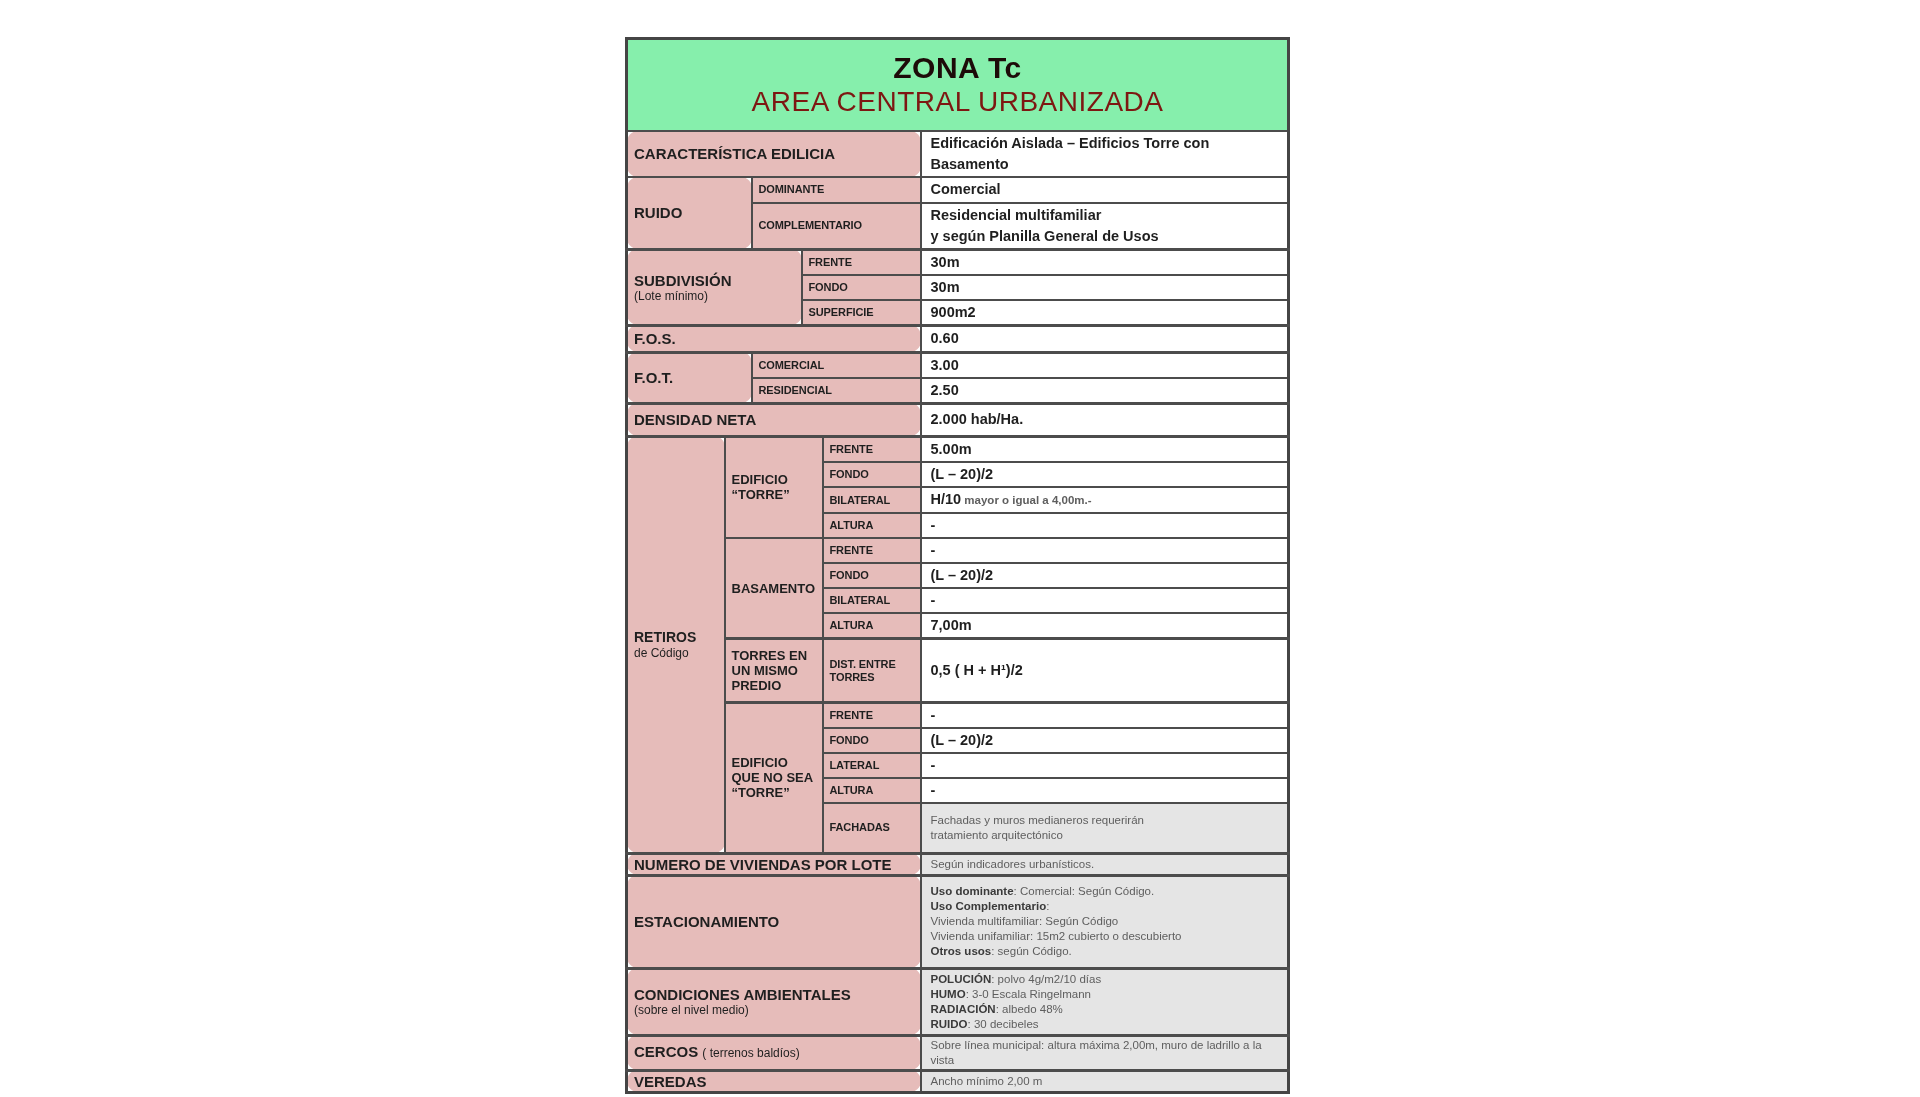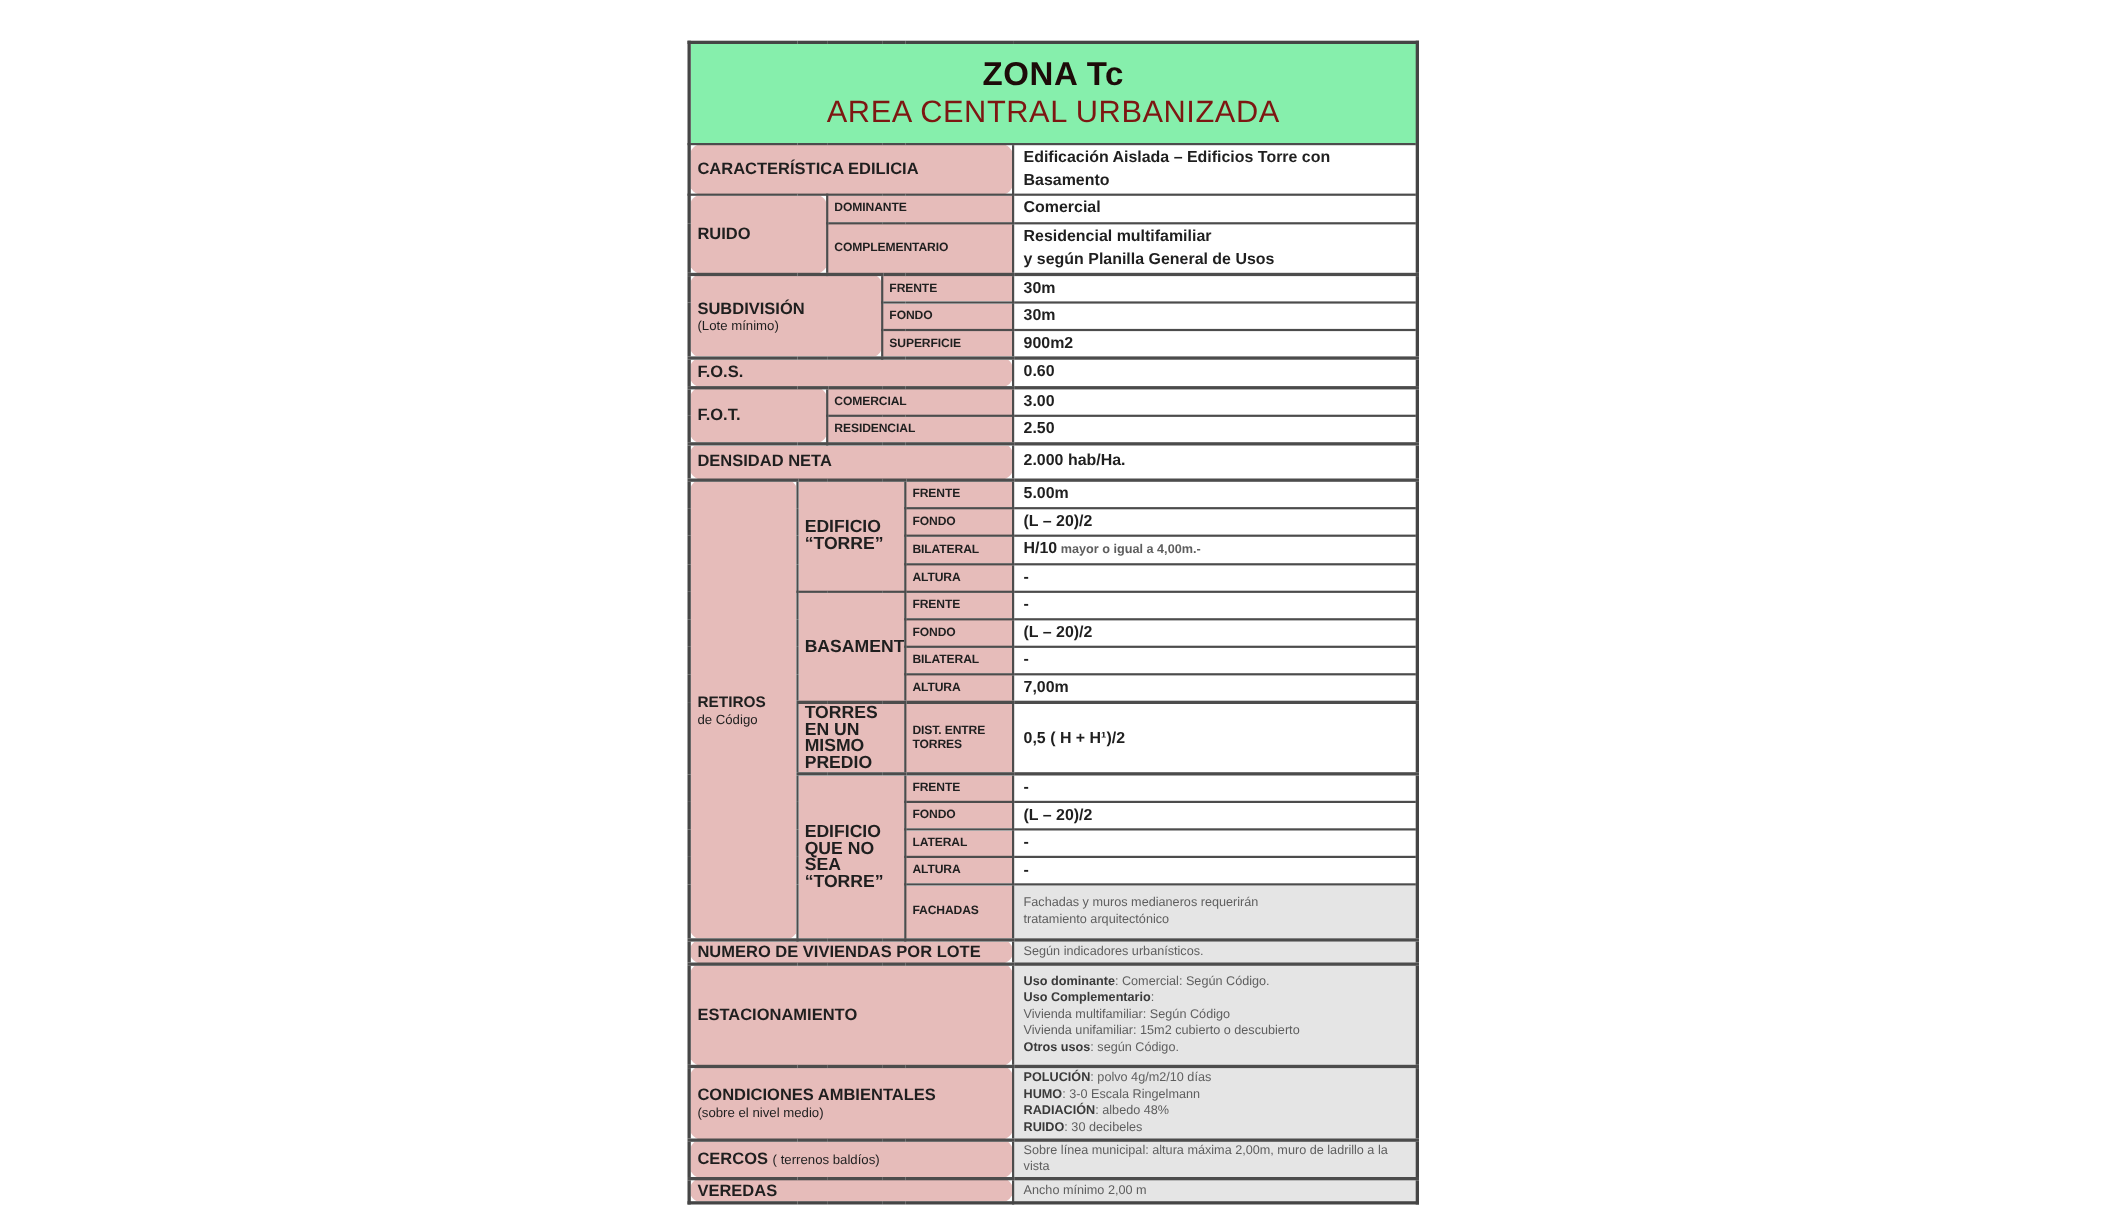--- a/index.html
+++ b/index.html
@@ -10,21 +10,21 @@
   .sheet{position:absolute;left:625px;top:37px;}
   table{border-collapse:collapse;table-layout:fixed;width:662px;border:3px solid #454545;}
   td{border:2px solid #4c4c4c;vertical-align:middle;padding:1px 6px;overflow:hidden;}
   tr.sect td{border-top-width:3px;}
   
   td.hdr{background:#86efac;text-align:center;padding:6px 4px 8px 4px;}
   .hdr-title{font-size:30px;font-weight:bold;color:#1d0b09;letter-spacing:.5px;line-height:36px;}
   .hdr-sub{font-size:28px;font-weight:normal;color:#7d1712;letter-spacing:.5px;line-height:32px;}
   
   td.lbl{background:#e6bcba;font-weight:bold;font-size:15px;line-height:17px;border-radius:11px;}
-  td.grp{background:#e6bcba;font-weight:bold;font-size:16px;line-height:15px;}
+  td.grp{background:#e6bcba;font-weight:bold;font-size:13px;line-height:15px;}
   td.sub{background:#e6bcba;font-weight:bold;font-size:11px;line-height:13px;letter-spacing:-.1px;}
   .note{font-weight:normal;font-size:12px;line-height:14px;}
   .note-inline{font-weight:normal;font-size:12px;}
   
   td.val{background:#ffffff;font-weight:bold;font-size:14.5px;line-height:21px;padding-left:9px;}
   td.vlight{background:#e5e5e5;font-weight:normal;font-size:11.5px;line-height:15px;color:#5e5e5e;padding-left:9px;}
   td.vlight .b{font-weight:bold;color:#3a3a3a;}
   .mix-light{font-weight:bold;font-size:11.5px;color:#5e5e5e;}
 </style>
 </head>

